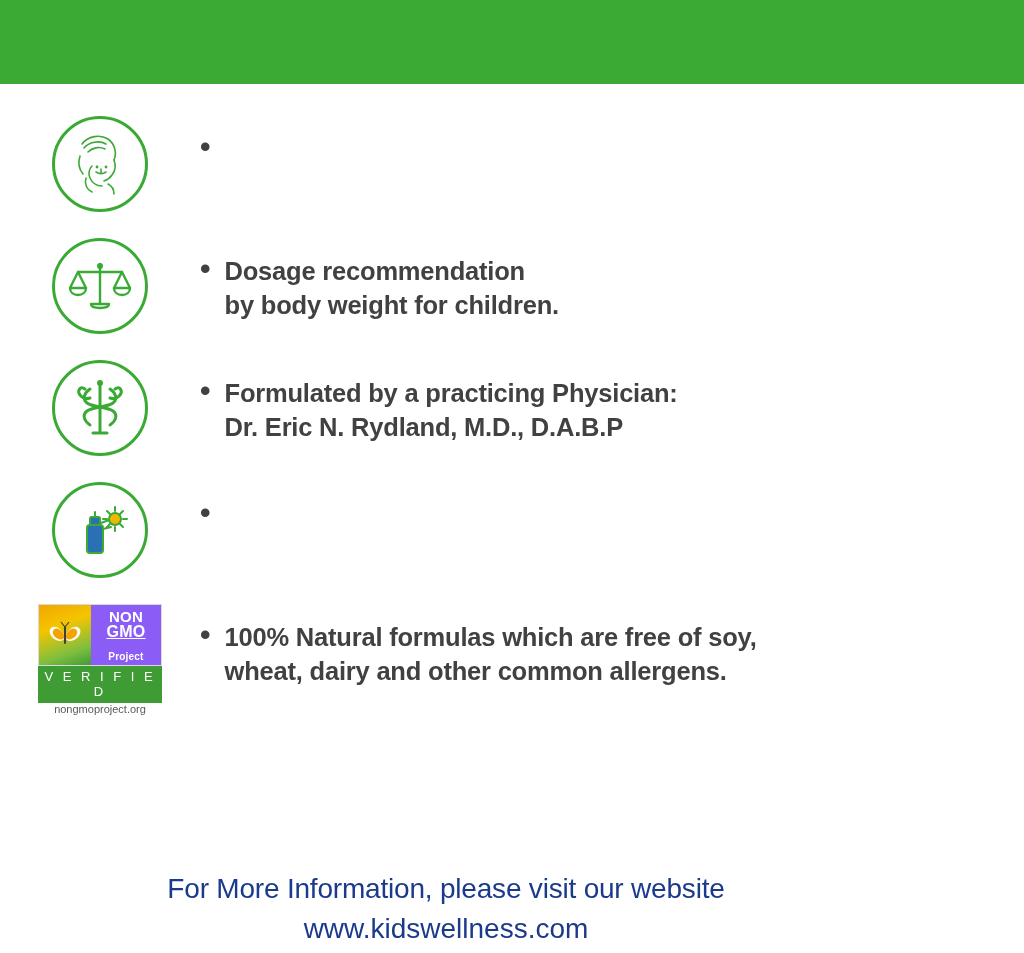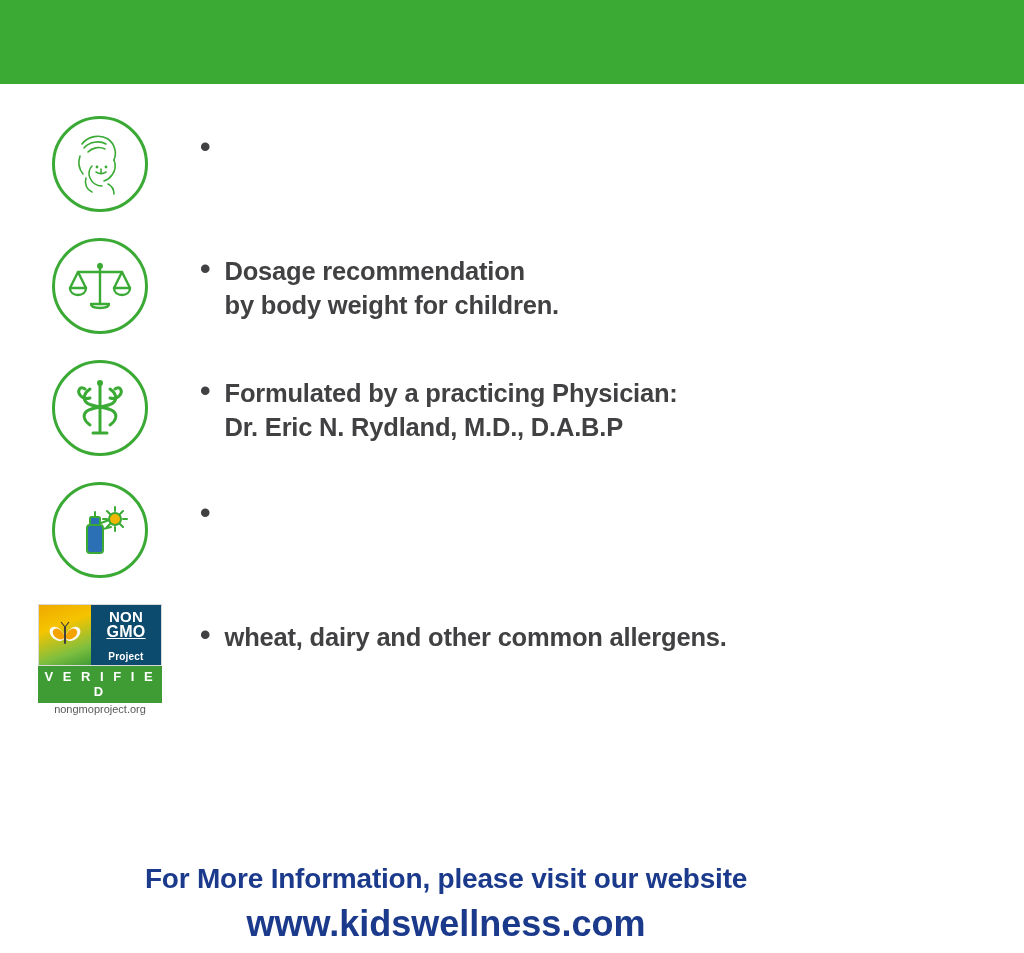--- a/index.html
+++ b/index.html
@@ -105,64 +105,64 @@
     overflow: hidden;
   }
   .butterfly {
     position: absolute;
     left: 50%;
     top: 50%;
     transform: translate(-50%, -50%);
   }
   .gmo-right {
     flex: 1;
-    background: #0c4a6e;
+    background: #8b5cf6;
     color: #ffffff;
     display: flex;
     flex-direction: column;
     justify-content: center;
     align-items: center;
     line-height: 1;
     padding: 6px 0;
   }
   .gmo-right .l1 { font-size: 15px; font-weight: bold; letter-spacing: 0.3px;}
   .gmo-right .l2 { font-size: 16px; font-weight: bold; letter-spacing: 0.3px; text-decoration: underline;}
   .gmo-right .l3 { font-size: 10px; font-weight: bold; letter-spacing: 0.2px; margin-top: 12px;}
   .gmo-verified {
     width: 124px;
     background: #3f9c35;
     color: #ffffff;
     font-size: 13px;
-    font-weight: bold;
+    font-weight: normal;
     letter-spacing: 3px;
     text-align: center;
     padding: 3px 0 4px 0;
     box-sizing: border-box;
   }
   .gmo-url {
     width: 124px;
     text-align: center;
     font-size: 11px;
     color: #5a5a5a;
   }
   .footer {
     position: absolute;
     left: 0;
     bottom: 8px;
     width: 892px;
     text-align: center;
     color: #1b3a8c;
-    font-weight: bold;
+    font-weight: normal;
   }
   .footer .f1 {
     font-size: 28px;
     letter-spacing: -0.2px;
   }
   .footer .f2 {
-    font-size: 36px;
+    font-size: 28px;
     margin-top: 8px;
     text-align: center;
   }
 </style>
 </head>
 <body>
 
 <div class="page">
 
   <div class="top-bar"></div>
@@ -292,20 +292,21 @@
               <span class="l3">Project</span>
             </div>
           </div>
           <div class="gmo-verified">V E R I F I E D</div>
           <div class="gmo-url">nongmoproject.org</div>
         </div>
       </div>
       <div class="text-cell">
         <span class="bullet">•</span>
         <div class="feature-text">
+          <span>100% Natural formulas which are free of soy,</span>
           <span class="line2">wheat, dairy and other common allergens.</span>
         </div>
       </div>
     </div>
 
   </div>
 
   <div class="footer">
     <div class="f1">For More Information, please visit our website</div>
     <div class="f2">www.kidswellness.com</div>

